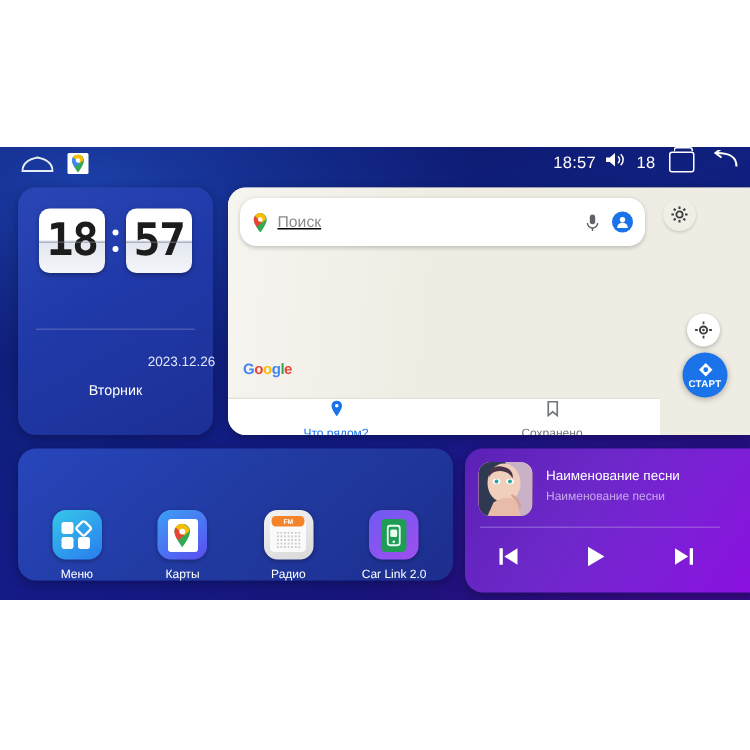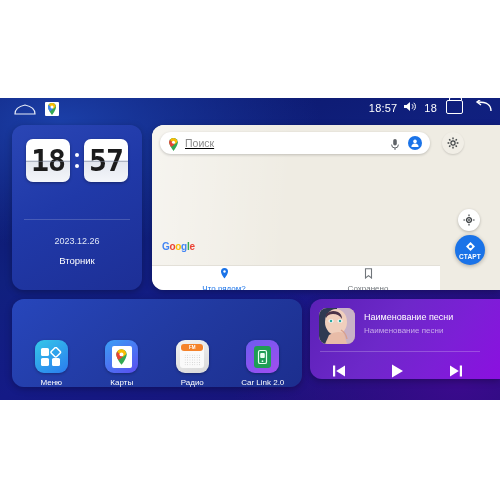--- a/index.html
+++ b/index.html
@@ -43,35 +43,35 @@
     background:linear-gradient(#ffffff 0%,#ffffff 49%,#e2e6ee 50%,#f4f6fa 100%);
     box-shadow:0 1px 3px rgba(0,0,0,.35);
     display:flex;align-items:center;justify-content:center;
     font-family:"DejaVu Sans Mono",monospace;font-size:30px;font-weight:700;color:#1c1c1c;
     letter-spacing:-1px;position:relative;overflow:hidden;
   }
   .flipcard:after{content:"";position:absolute;left:0;top:50%;width:100%;height:1px;background:rgba(120,130,150,.5);}
   .flipsep{display:flex;flex-direction:column;gap:7px;}
   .flipsep i{display:block;width:4px;height:4px;border-radius:50%;background:#ffffff;}
   .clock-div{position:absolute;left:12px;top:94px;width:106px;height:1px;background:rgba(255,255,255,.18);}
-  .clock-date{position:absolute;left:0;top:111px;width:130px;text-align:center;color:#dfe6f7;font-size:9px;}
+  .clock-date{position:absolute;left:0;top:111px;width:130px;text-align:center;color:#dfe6f7;font-size:9px;padding-left:44px;}
   .clock-day{position:absolute;left:0;top:130px;width:130px;text-align:center;color:#ffffff;font-size:9.5px;}
 
   
   #maps-widget{
     left:152px;top:27px;width:348px;height:165px;
     background:#efece3;overflow:hidden;box-shadow:0 2px 7px rgba(0,0,0,.28);
     border-radius:12px 0 0 12px;
   }
   .map-canvas{position:absolute;left:0;top:0;width:348px;height:140px;
     background:
       linear-gradient(95deg,rgba(255,255,255,.45) 0%,rgba(255,255,255,0) 40%),
       #efece3;}
   .searchbar{
-    position:absolute;left:8px;top:7px;width:270px;height:22px;background:#fff;border-radius:11px;
+    position:absolute;left:8px;top:7px;width:270px;height:32px;background:#fff;border-radius:11px;
     box-shadow:0 1px 3px rgba(0,0,0,.2);display:flex;align-items:center;padding:0 8px;box-sizing:border-box;text-decoration:underline;}
   .sb-pin{width:11px;height:13px;margin-right:6px;flex:0 0 auto;}
   .search-text{font-size:10.5px;color:#8a8a8a;flex:1;}
   .mic{width:12px;height:13px;margin-right:7px;flex:0 0 auto;}
   .avatar{width:14px;height:14px;border-radius:50%;background:#1a73e8;flex:0 0 auto;
     display:flex;align-items:center;justify-content:center;}
   .gearbtn{position:absolute;left:290px;top:7px;width:22px;height:22px;border-radius:50%;
     background:#f1eee6;display:flex;align-items:center;justify-content:center;box-shadow:0 1px 2px rgba(0,0,0,.15);}
   .googlelogo{position:absolute;left:10px;top:116px;font-size:10px;font-weight:700;letter-spacing:-.3px;}
   .googlelogo span:nth-child(1){color:#4285F4}
@@ -111,21 +111,21 @@
     display:flex;align-items:flex-end;justify-content:center;}
   .radio-fm{position:absolute;left:1px;top:-1px;width:22px;height:7px;background:#f5832a;border-radius:3px;
     display:flex;align-items:center;justify-content:center;color:#fff;font-size:4.5px;font-weight:700;}
   .radio-grill{width:17px;height:12px;margin-bottom:2px;border-radius:2px;
     background:radial-gradient(circle,#c9c9c9 0.6px,transparent 0.7px) 0 0/2.4px 2.4px;}
   .carlink-inner{width:17px;height:22px;background:#1f9d55;border-radius:3px;
     display:flex;align-items:center;justify-content:center;}
 
   
   #music-widget{
-    left:310px;top:201px;width:190px;height:80px;border-radius:12px 0 0 12px;
+    left:310px;top:201px;width:190px;height:96px;border-radius:12px 0 0 12px;
     background:linear-gradient(125deg,#5b21b6 0%,#6d28c9 40%,#7c1fd6 70%,#8b10e0 100%);
     box-shadow:0 2px 7px rgba(0,0,0,.28);overflow:hidden;}
   .albumart{position:absolute;left:9px;top:9px;width:36px;height:36px;border-radius:8px;overflow:hidden;
     background:linear-gradient(150deg,#e8c6b4 0%,#d9a790 45%,#8d5f7e 100%);}
   .track-title{position:absolute;left:54px;top:13px;color:#ffffff;font-size:9px;white-space:nowrap;}
   .track-artist{position:absolute;left:54px;top:27px;color:#c6a8ea;font-size:8px;white-space:nowrap;}
   .music-div{position:absolute;left:10px;top:52px;width:160px;height:1px;background:rgba(255,255,255,.22);}
   .controls{position:absolute;left:0;top:58px;width:175px;height:28px;display:flex;align-items:center;justify-content:space-around;}
   .ctl{display:flex;align-items:center;justify-content:center;}
 </style>

